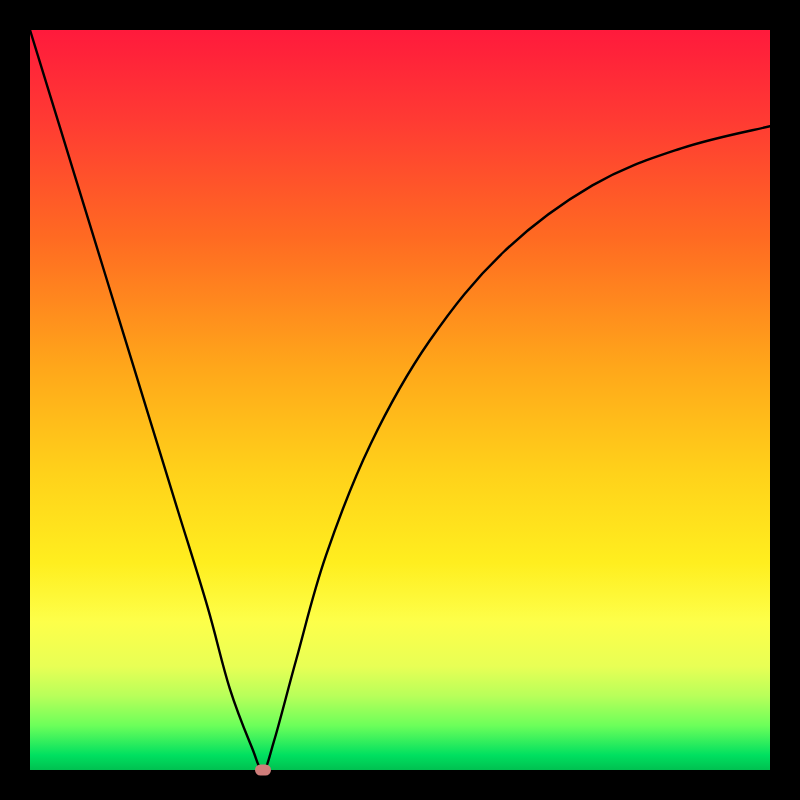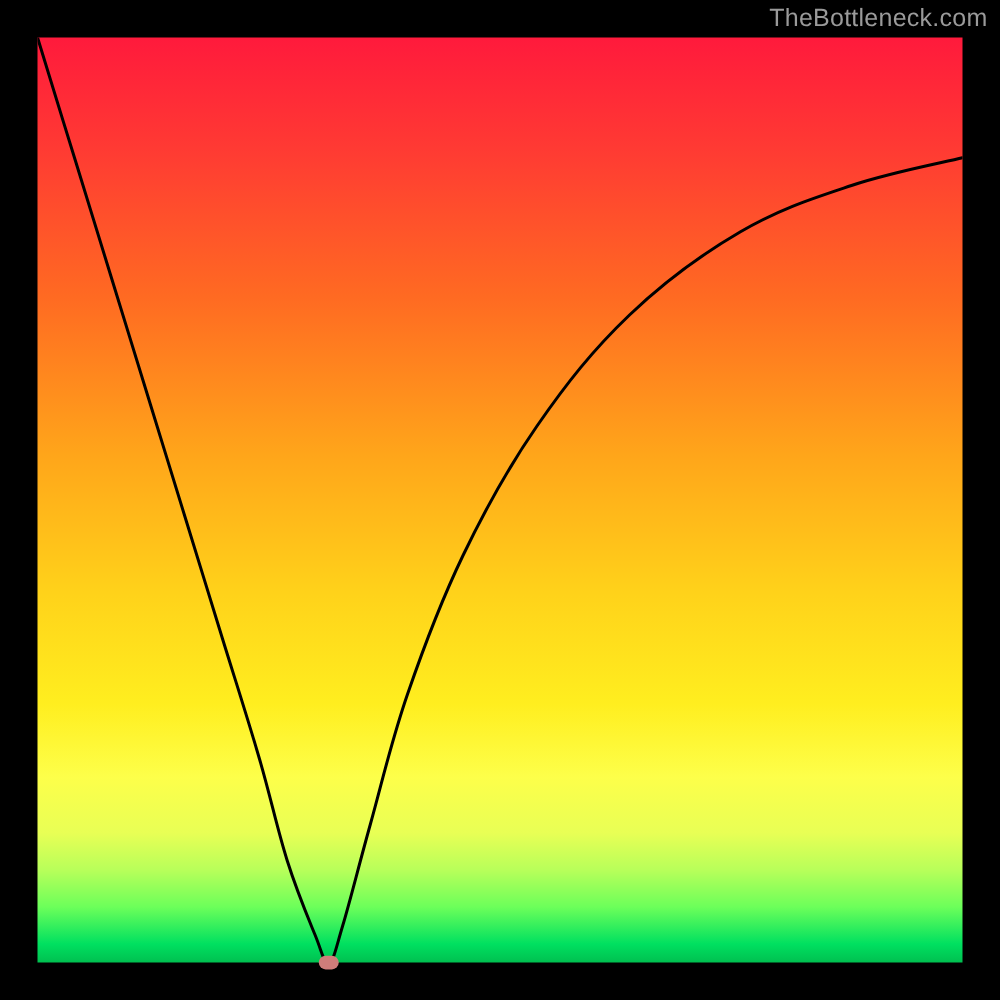--- a/index.html
+++ b/index.html
@@ -63,21 +63,20 @@
     font-size: 20px;
     font-weight: 500;
     letter-spacing: 0.2px;
     user-select: none;
   }
 </style>
 </head>
 <body>
 
 <div class="frame">
-  <div class="watermark">TheBottleneck.com</div>
 
   <div class="plot">
     <svg class="curve-svg" viewBox="0 0 740 740" preserveAspectRatio="none">
       <path fill="none" stroke="#000000" stroke-width="2.4" stroke-linecap="round" d="M 0.0 0.0 C 5.3 17.3, 18.9 61.6, 29.6 96.2 C 40.3 130.8, 48.5 157.8, 59.2 192.4 C 69.9 227.0, 78.1 254.0, 88.8 288.6 C 99.5 323.2, 107.7 350.2, 118.4 384.8 C 129.1 419.4, 137.3 446.4, 148.0 481.0 C 158.7 515.6, 168.3 545.2, 177.6 577.2 C 186.9 609.2, 191.8 633.3, 199.8 658.6 C 207.8 683.9, 216.0 703.1, 222.0 717.8 C 228.0 732.5, 229.1 741.3, 233.1 740.0 C 237.1 738.7, 238.2 730.4, 244.2 710.4 C 250.2 690.4, 257.1 662.3, 266.4 629.0 C 275.7 595.7, 282.7 564.0, 296.0 525.4 C 309.3 486.8, 321.8 453.0, 340.4 414.4 C 359.0 375.8, 375.6 345.4, 399.6 310.8 C 423.6 276.2, 444.3 250.0, 473.6 222.0 C 502.9 194.0, 530.4 174.0, 562.4 155.4 C 594.4 136.8, 619.2 129.1, 651.2 118.4 C 683.2 107.7, 724.0 100.2, 740.0 96.2"></path>
     </svg>
     <div class="marker" style="left: 233.1px; top: 740px; background: rgb(207, 125, 122);"></div>
   </div>
 </div>
 
 </body></html>

